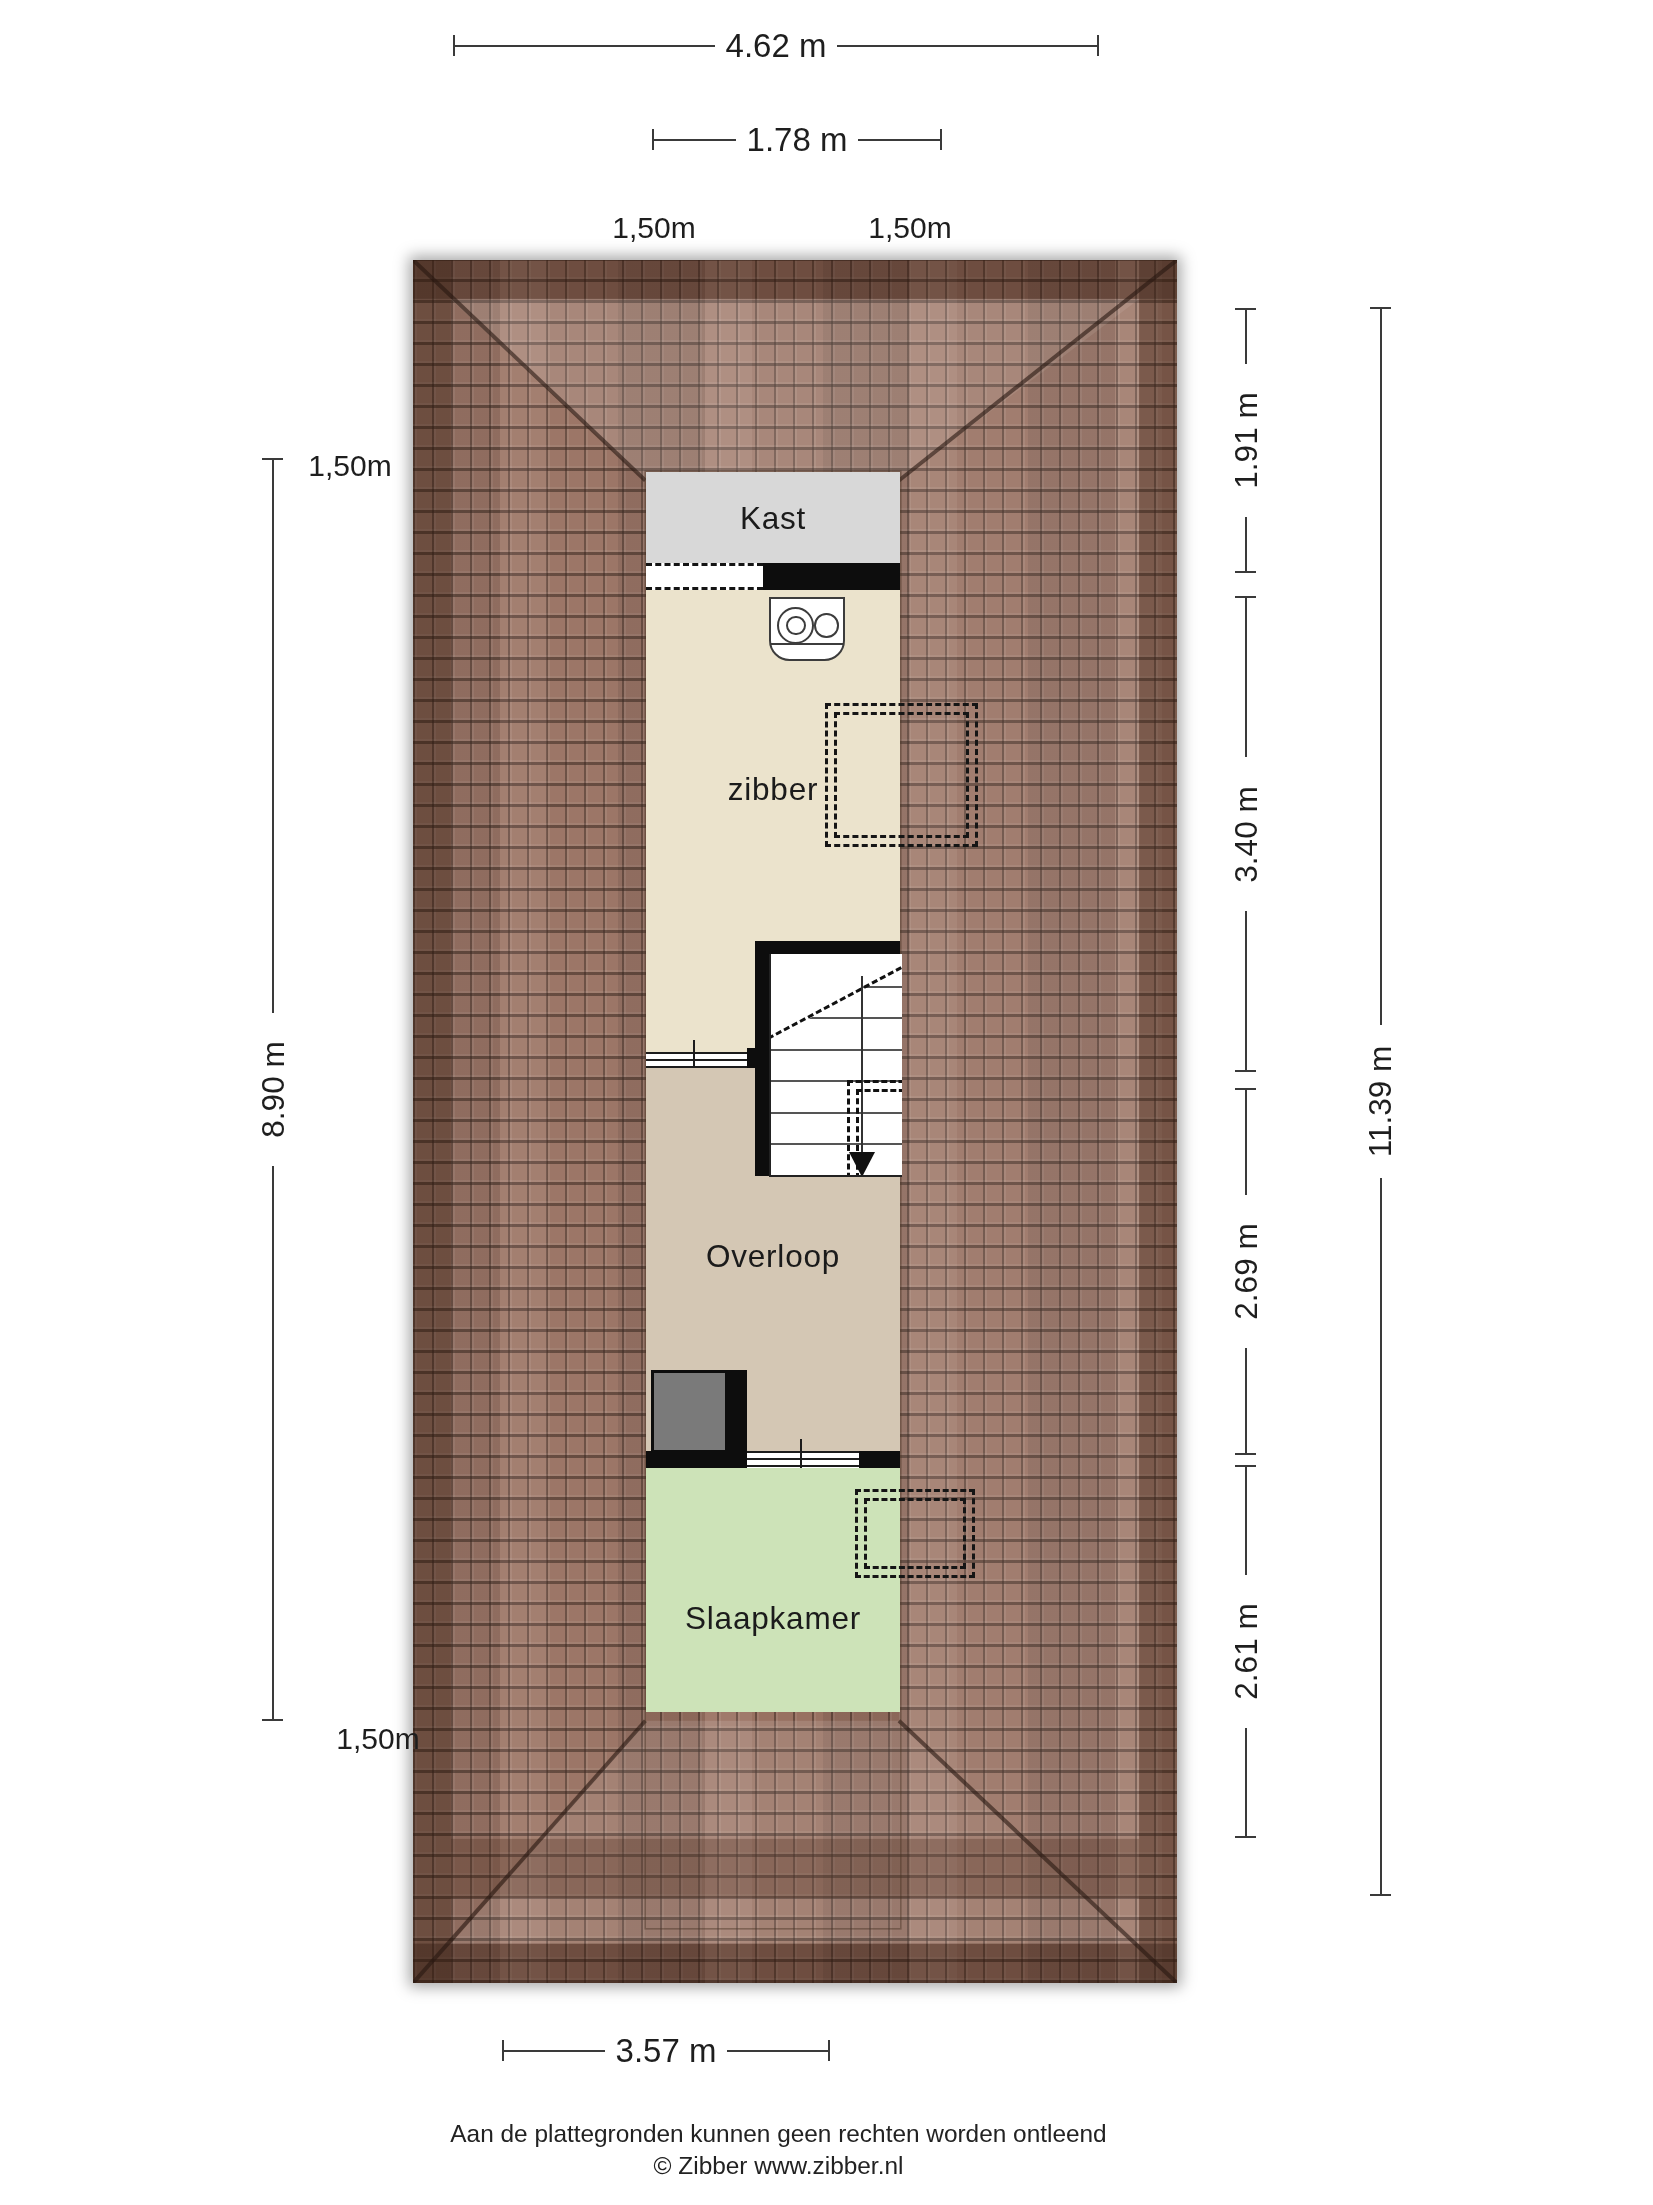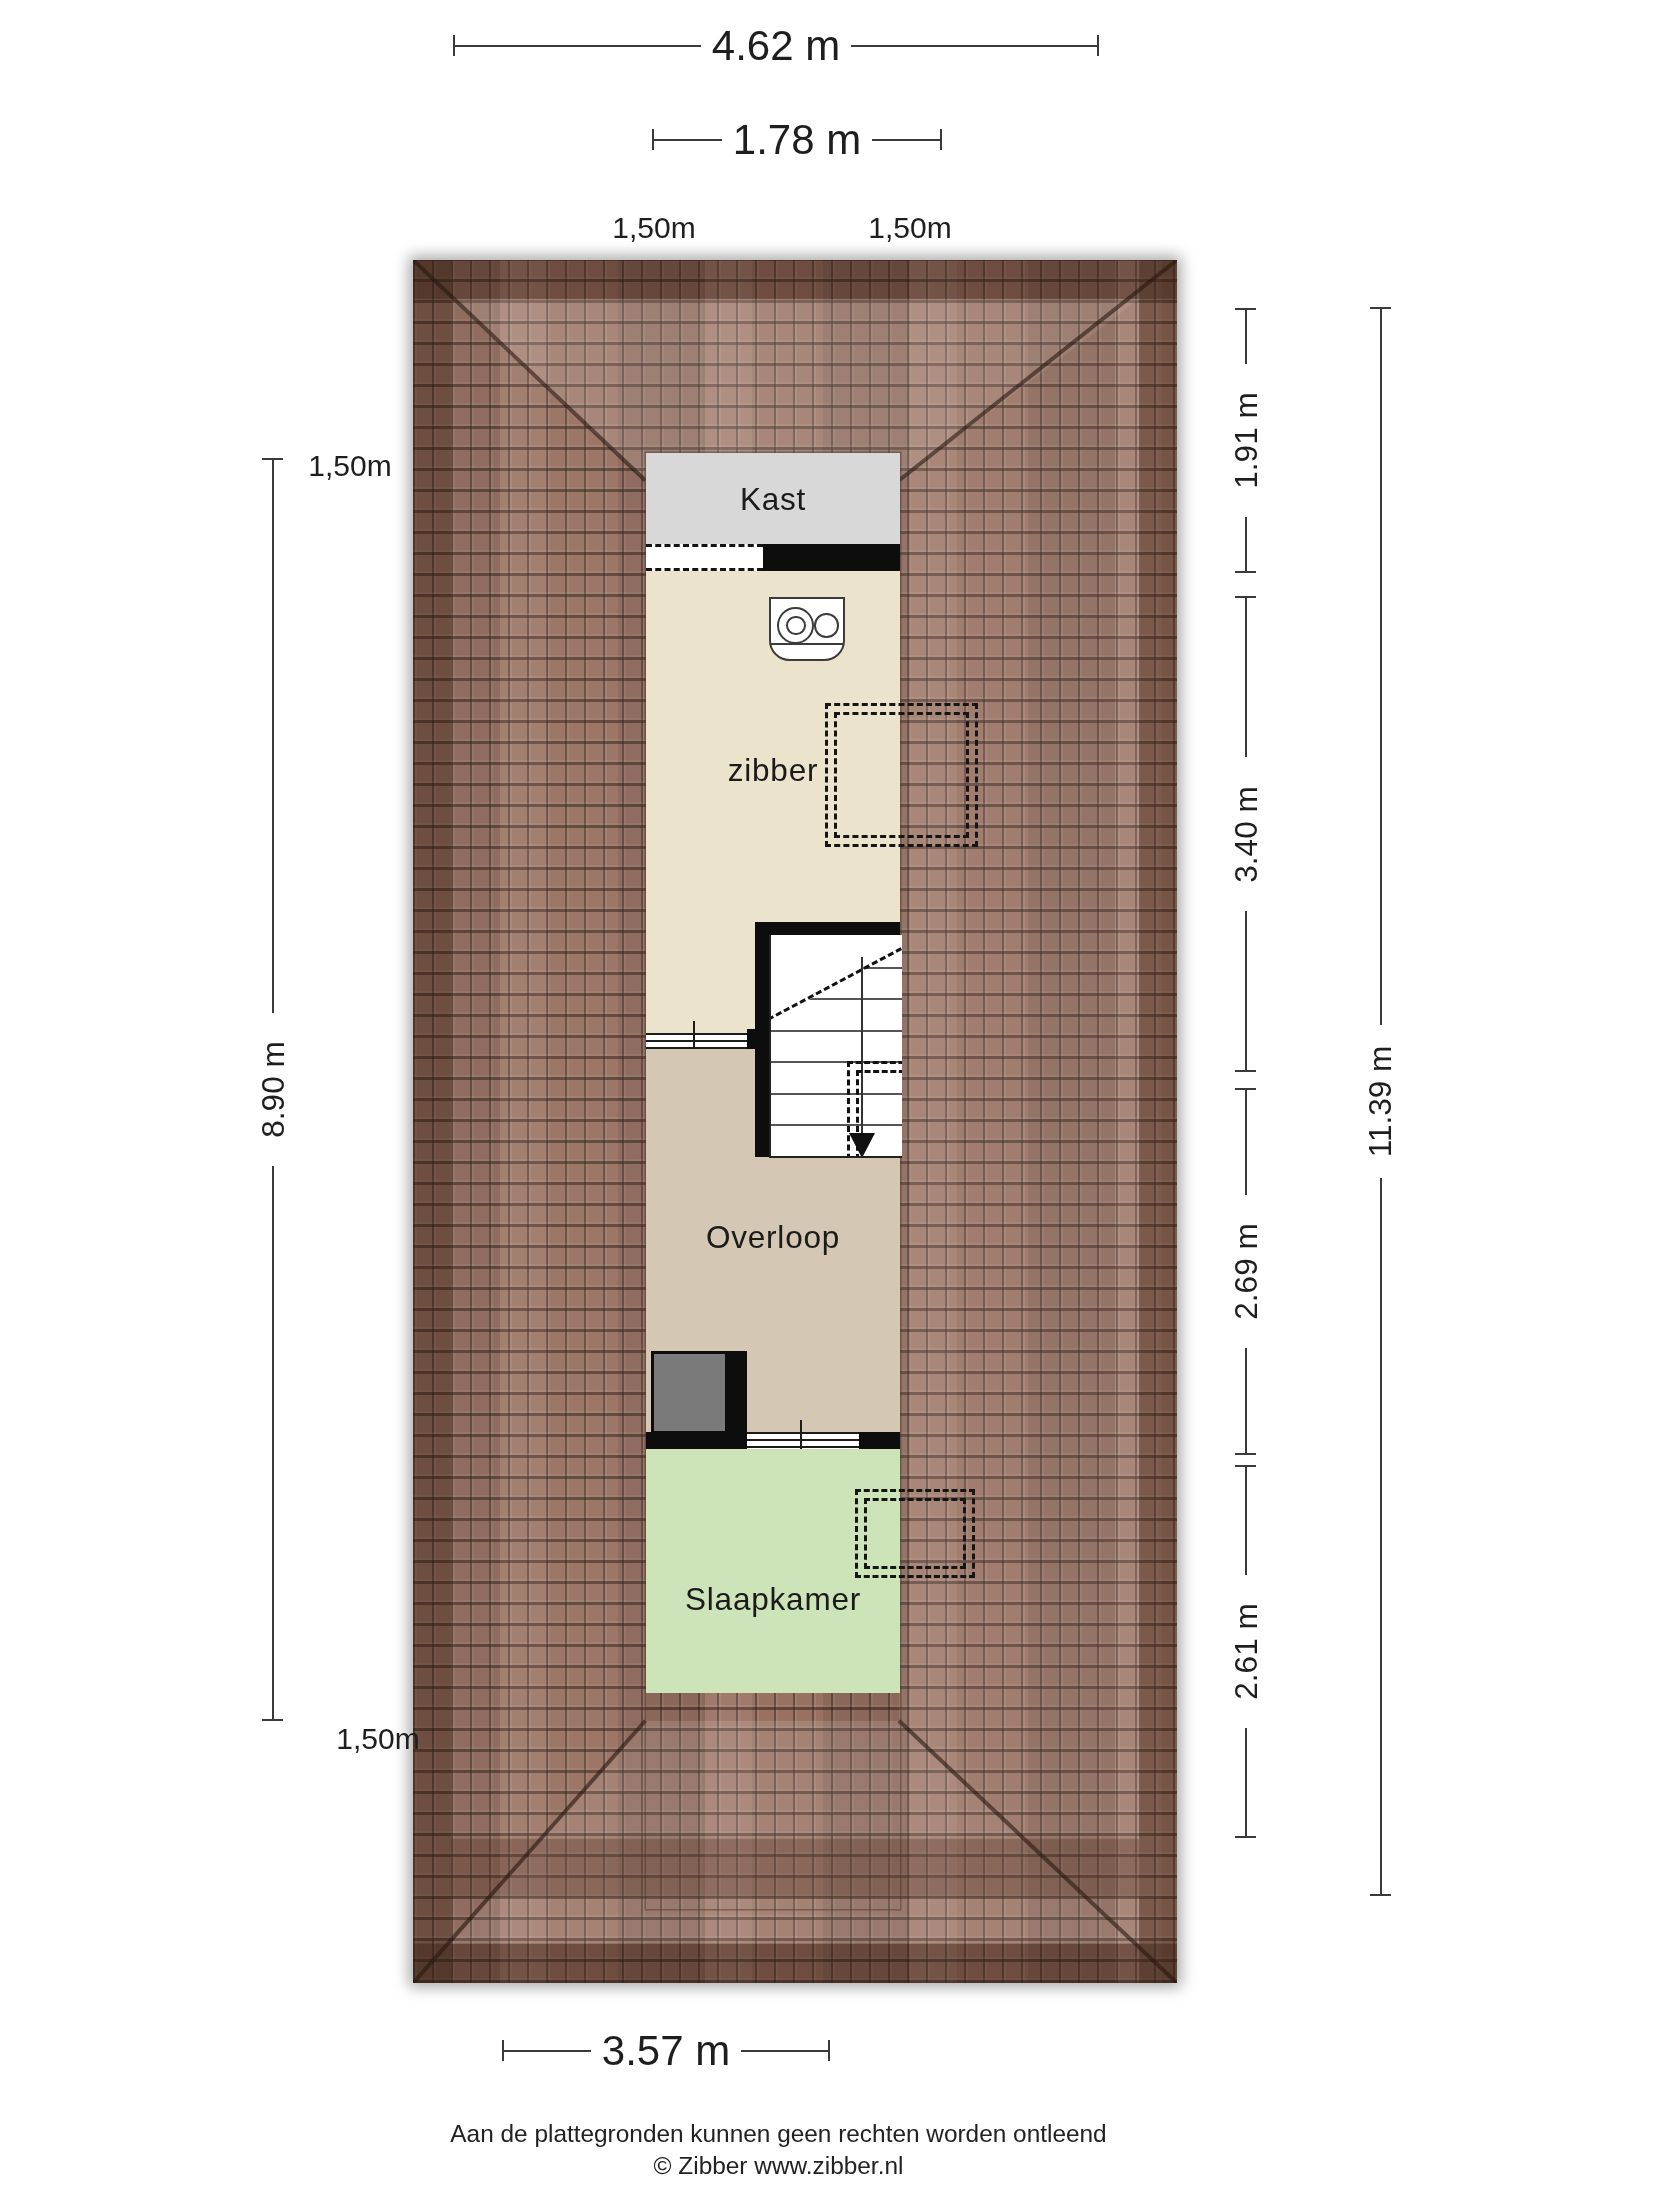--- a/index.html
+++ b/index.html
@@ -13,21 +13,21 @@
     background-color:#9b7363;
     background-image:
       repeating-linear-gradient(90deg, rgba(0,0,0,0.10) 0 87px, rgba(255,255,255,0.05) 87px 134px, rgba(0,0,0,0.02) 134px 205px),
       repeating-linear-gradient(0deg, rgba(52,33,25,0.55) 0 3.2px, rgba(255,255,255,0.07) 3.2px 5.5px, transparent 5.5px 21px),
       repeating-linear-gradient(90deg, rgba(47,29,22,0.45) 0 2.4px, rgba(255,255,255,0.08) 2.4px 3.9px, transparent 3.9px 19px);
     box-shadow:0 0 14px 3.9px rgba(0,0,0,0.35);
   }
   #roof svg{position:absolute;left:0;top:0;}
   
   #strip{
-    position:absolute;left:646px;top:453px;width:254px;height:1456px;
+    position:absolute;left:646px;top:472px;width:254px;height:1456px;
     box-shadow:0 0 0 1.6px rgba(70,50,35,0.45);
   }
   .abs{position:absolute;}
   .room-label{
     position:absolute;left:0;width:100%;text-align:center;
     font-size:31.5px;color:#1b1b1b;letter-spacing:0.8px;
   }
   .lines-band{
     background:repeating-linear-gradient(180deg,#1c1c1c 0 2.4px,#ffffff 2.4px 7px);
     background-color:#fff;
@@ -50,21 +50,21 @@
   #runarrow{position:absolute;left:78px;top:198px;width:0;height:0;border-left:13.4px solid transparent;border-right:13.4px solid transparent;border-top:25px solid #111;}
   #opening{position:absolute;left:76px;top:126px;width:63px;height:102px;border-left:3.2px dashed #111;border-top:3.2px dashed #111;border-bottom:3.2px dashed #111;}
   #opening .inner2{position:absolute;left:6.3px;top:6.3px;bottom:6.3px;width:63px;border-left:3.2px dashed #111;border-top:3.2px dashed #111;border-bottom:3.2px dashed #111;}
   
   #kastband{left:0;top:91px;width:117px;height:27px;background:#fff;border-top:3.2px dashed #141414;border-bottom:3.2px dashed #141414;box-sizing:border-box;}
   
   .hdim{position:absolute;display:flex;align-items:center;gap:11px;height:31.5px;}
   .hdim .ln{flex:1;height:2.4px;background:#3a3a3a;position:relative;}
   .hdim .ln.tl::before{content:'';position:absolute;left:0;top:-9.5px;width:2.4px;height:21px;background:#3a3a3a;}
   .hdim .ln.tr::after{content:'';position:absolute;right:0;top:-9.5px;width:2.4px;height:21px;background:#3a3a3a;}
-  .hdim .lab{font-size:42px;white-space:nowrap;color:#1e1e1e;}
+  .hdim .lab{font-size:33px;white-space:nowrap;color:#1e1e1e;}
   .vdim{position:absolute;display:flex;flex-direction:column;align-items:center;gap:7.9px;width:31.5px;}
   .vdim .vln{flex:1;width:2.4px;background:#3a3a3a;position:relative;}
   .vdim .vln.tt::before{content:'';position:absolute;top:0;left:-9.5px;width:21px;height:2.4px;background:#3a3a3a;}
   .vdim .vln.tb::after{content:'';position:absolute;bottom:0;left:-9.5px;width:21px;height:2.4px;background:#3a3a3a;}
   .vdim .vlab{height:138px;display:flex;align-items:center;justify-content:center;width:31.5px;}
   .vdim .vlab span{transform:rotate(-90deg);white-space:nowrap;font-size:31.5px;color:#1e1e1e;}
   .slab{position:absolute;transform:translateX(-50%);font-size:30px;color:#1e1e1e;white-space:nowrap;}
   
   .footer{position:absolute;left:306px;width:945px;text-align:center;font-size:24.4px;color:#222;}
 </style>

